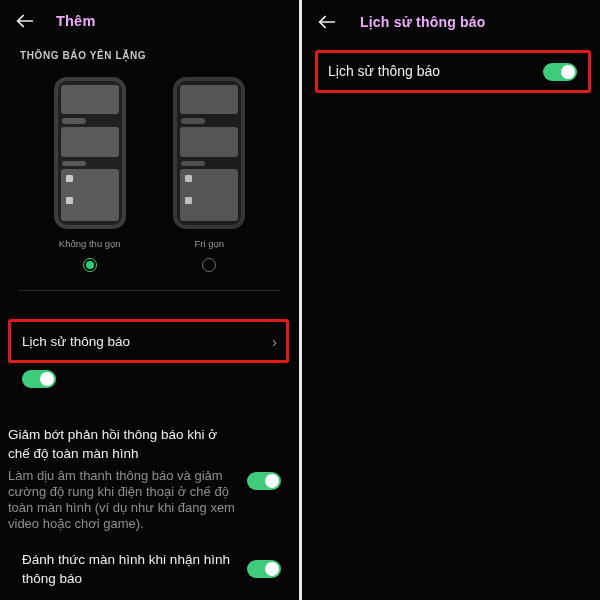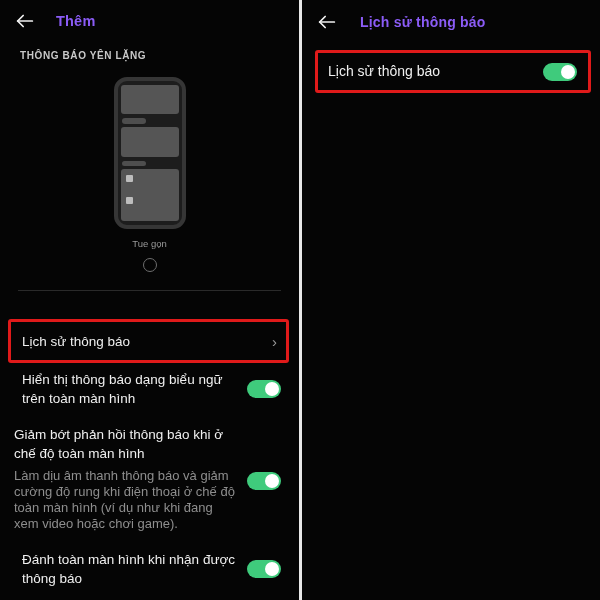--- a/index.html
+++ b/index.html
@@ -14,21 +14,21 @@
   .panel { position: relative; height: 600px; background: #050505; overflow: hidden; }
   .panel-left  { width: 299px; }
   .panel-divider { width: 3px; height: 600px; background: #e8e8e8; flex: 0 0 3px; }
   .panel-right { width: 298px; }
 
   
   .appbar { display: flex; align-items: center; height: 42px; padding-left: 14px; }
   .back-icon { width: 22px; height: 22px; flex: 0 0 22px; }
   .back-icon svg { display: block; }
   .appbar-title {
-    color: #8b5cf6;
+    color: #f0abfc;
     font-size: 14.5px;
     font-weight: bold;
     margin-left: 20px;
     letter-spacing: .2px;
   }
   .panel-right .appbar { height: 44px; }
   .panel-right .appbar-title { font-weight: bold; font-size: 14px; margin-left: 22px; }
 
   
   .section-header {
@@ -110,21 +110,21 @@
 
   .row-history { position: absolute; left: 0; top: 322px; width: 299px; height: 38px; }
   .row-banner  { position: absolute; left: 0; top: 370px; width: 299px; }
   .row-reduce  { position: absolute; left: 0; top: 425px; width: 299px; }
   .row-wake    { position: absolute; left: 0; top: 550px; width: 299px; }
 
   .row-history-inner {
     display: flex; align-items: center; justify-content: space-between;
     height: 38px; padding: 0 22px 0 22px;
   }
-  .row-reduce-inner { display: flex; align-items: flex-start; padding: 0 18px 0 14px; }
+  .row-reduce-inner { display: flex; align-items: flex-start; padding: 0 18px 0 8px; }
   .row-reduce-inner .toggle { margin-top: 47px; }
 
   .right-row {
     position: absolute; left: 13px; top: 50px; width: 276px; height: 43px;
     display: flex; align-items: center; justify-content: space-between;
     padding: 0 14px 0 13px;
   }
   .right-row .row-title { font-size: 14px; }
 </style>
 </head>
@@ -141,70 +141,81 @@
           <polyline points="10,6 4,12 10,18"></polyline>
         </svg>
       </span>
       <span class="appbar-title">Thêm</span>
     </div>
 
     <div class="section-header">THÔNG BÁO YÊN LẶNG</div>
 
     <div class="mockups">
 
-
       <div class="mockup-col">
-        <div class="phone dim">
+        <div class="phone">
           <div class="card a"></div>
           <div class="pill"></div>
           <div class="card b"></div>
           <div class="pill"></div>
           <div class="card c">
             <span class="sq one"></span>
             <span class="sq two"></span>
           </div>
         </div>
-        <div class="mockup-label">Tue gọn</div>
+        <div class="mockup-label">Không thu gọn</div>
+        <div class="radio on"></div>
+      </div>
+
+      <div class="mockup-col">
+        <div class="phone dim">
+          <div class="card a"></div>
+          <div class="pill"></div>
+          <div class="card b"></div>
+          <div class="pill"></div>
+          <div class="card c">
+            <span class="sq one"></span>
+            <span class="sq two"></span>
+          </div>
+        </div>
+        <div class="mockup-label">Fri gọn</div>
         <div class="radio"></div>
       </div>
 
     </div>
 
     <div class="divider-line"></div>
 
     <div class="row-history">
       <div class="row-history-inner">
         <div class="row-text">
           <div class="row-title">Lịch sử thông báo</div>
         </div>
         <span class="chevron">›</span>
       </div>
     </div>
     <div class="hl-box hl-left"></div>
 
     <div class="row row-banner">
-      <div class="row-text">
-        <div class="row-title">Hiển thị thông báo dạng biểu ngữ trên toàn màn hình</div>
-      </div>
       <span class="toggle"></span>
     </div>
 
     <div class="row-reduce">
       <div class="row-reduce-inner">
         <div class="row-text">
           <div class="row-title">Giảm bớt phản hồi thông báo khi ở chế độ toàn màn hình</div>
           <div class="row-desc">Làm dịu âm thanh thông báo và giảm cường độ rung khi điện thoại ở chế độ toàn màn hình (ví dụ như khi đang xem video hoặc chơi game).</div>
         </div>
         <span class="toggle"></span>
       </div>
     </div>
 
     <div class="row row-wake">
       <div class="row-text">
-        <div class="row-title">Đánh toàn màn hình khi nhận được thông báo</div>
+        <div class="row-title">Đánh thức màn hình khi nhận hình thông báo</div>
       </div>
       <span class="toggle"></span>
     </div>
 
   </div>
 
   <div class="panel-divider"></div>
 
   <div class="panel panel-right">
 

